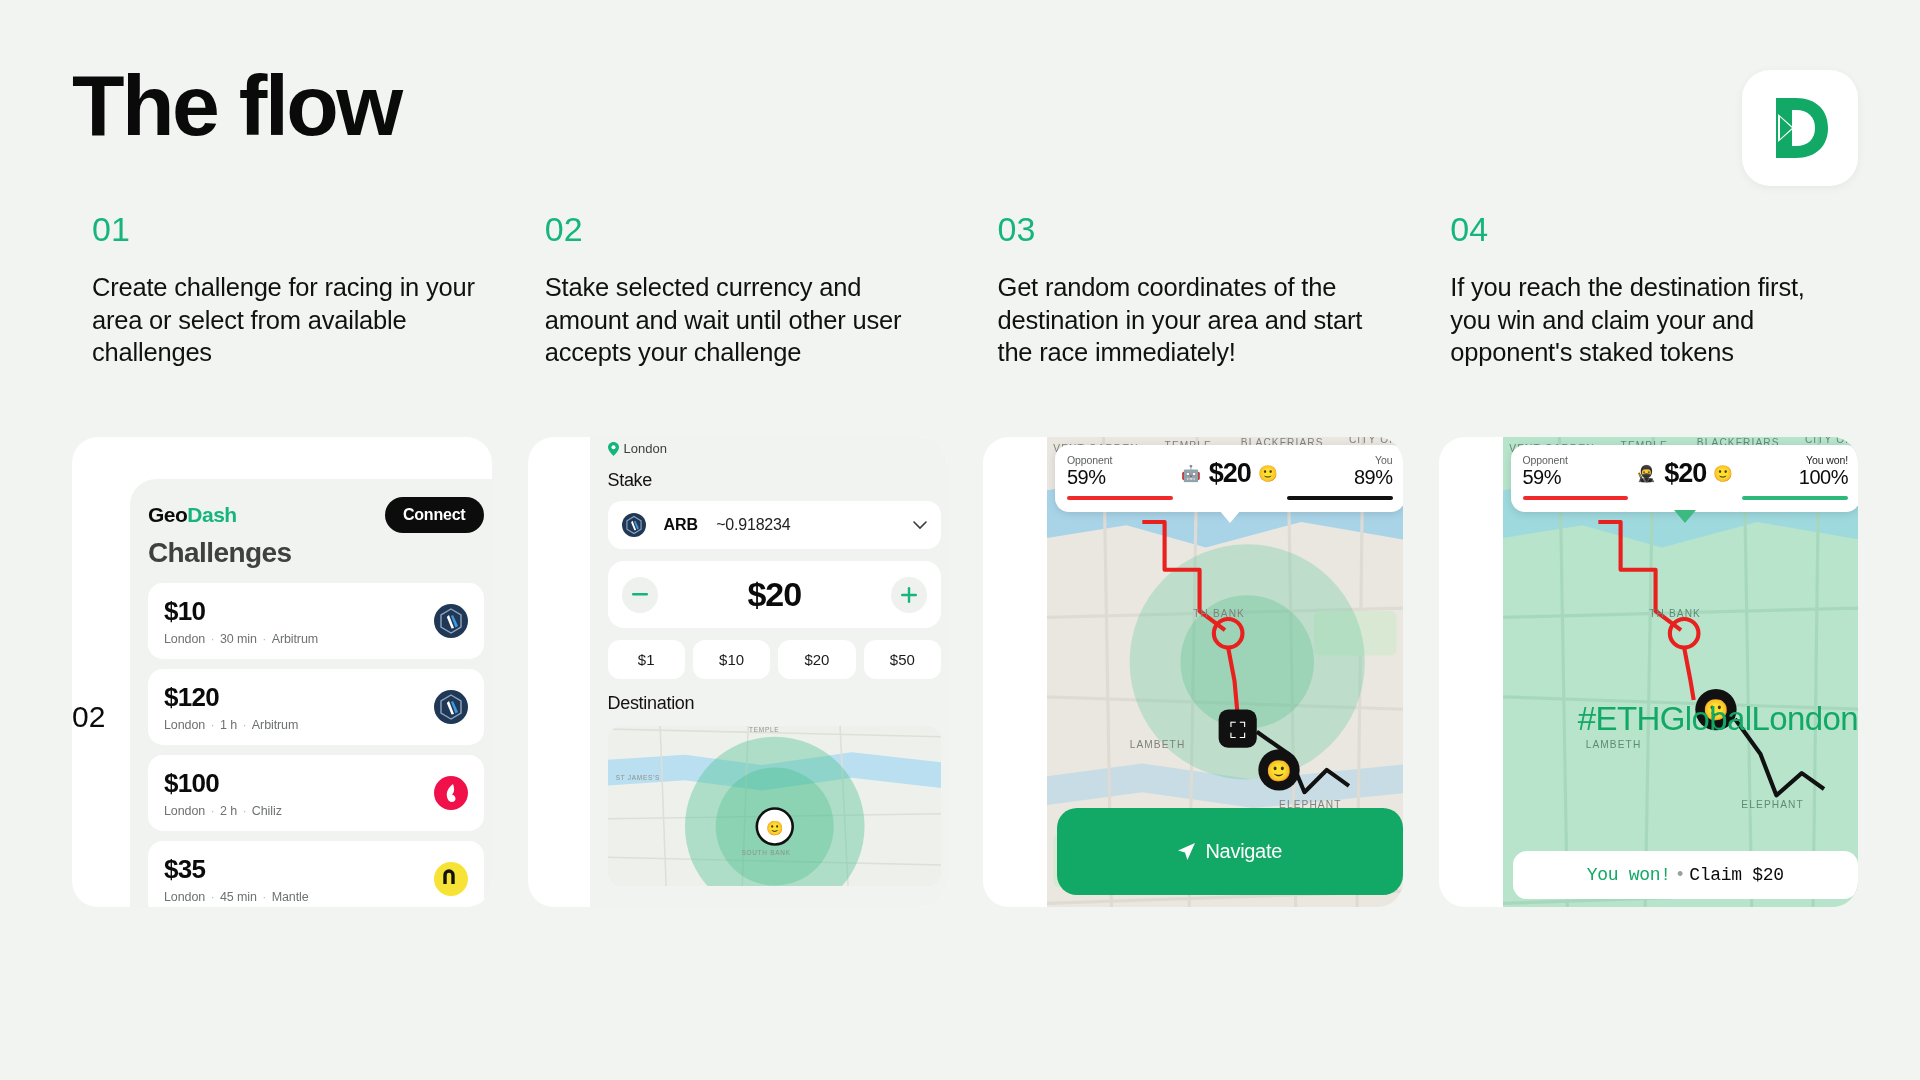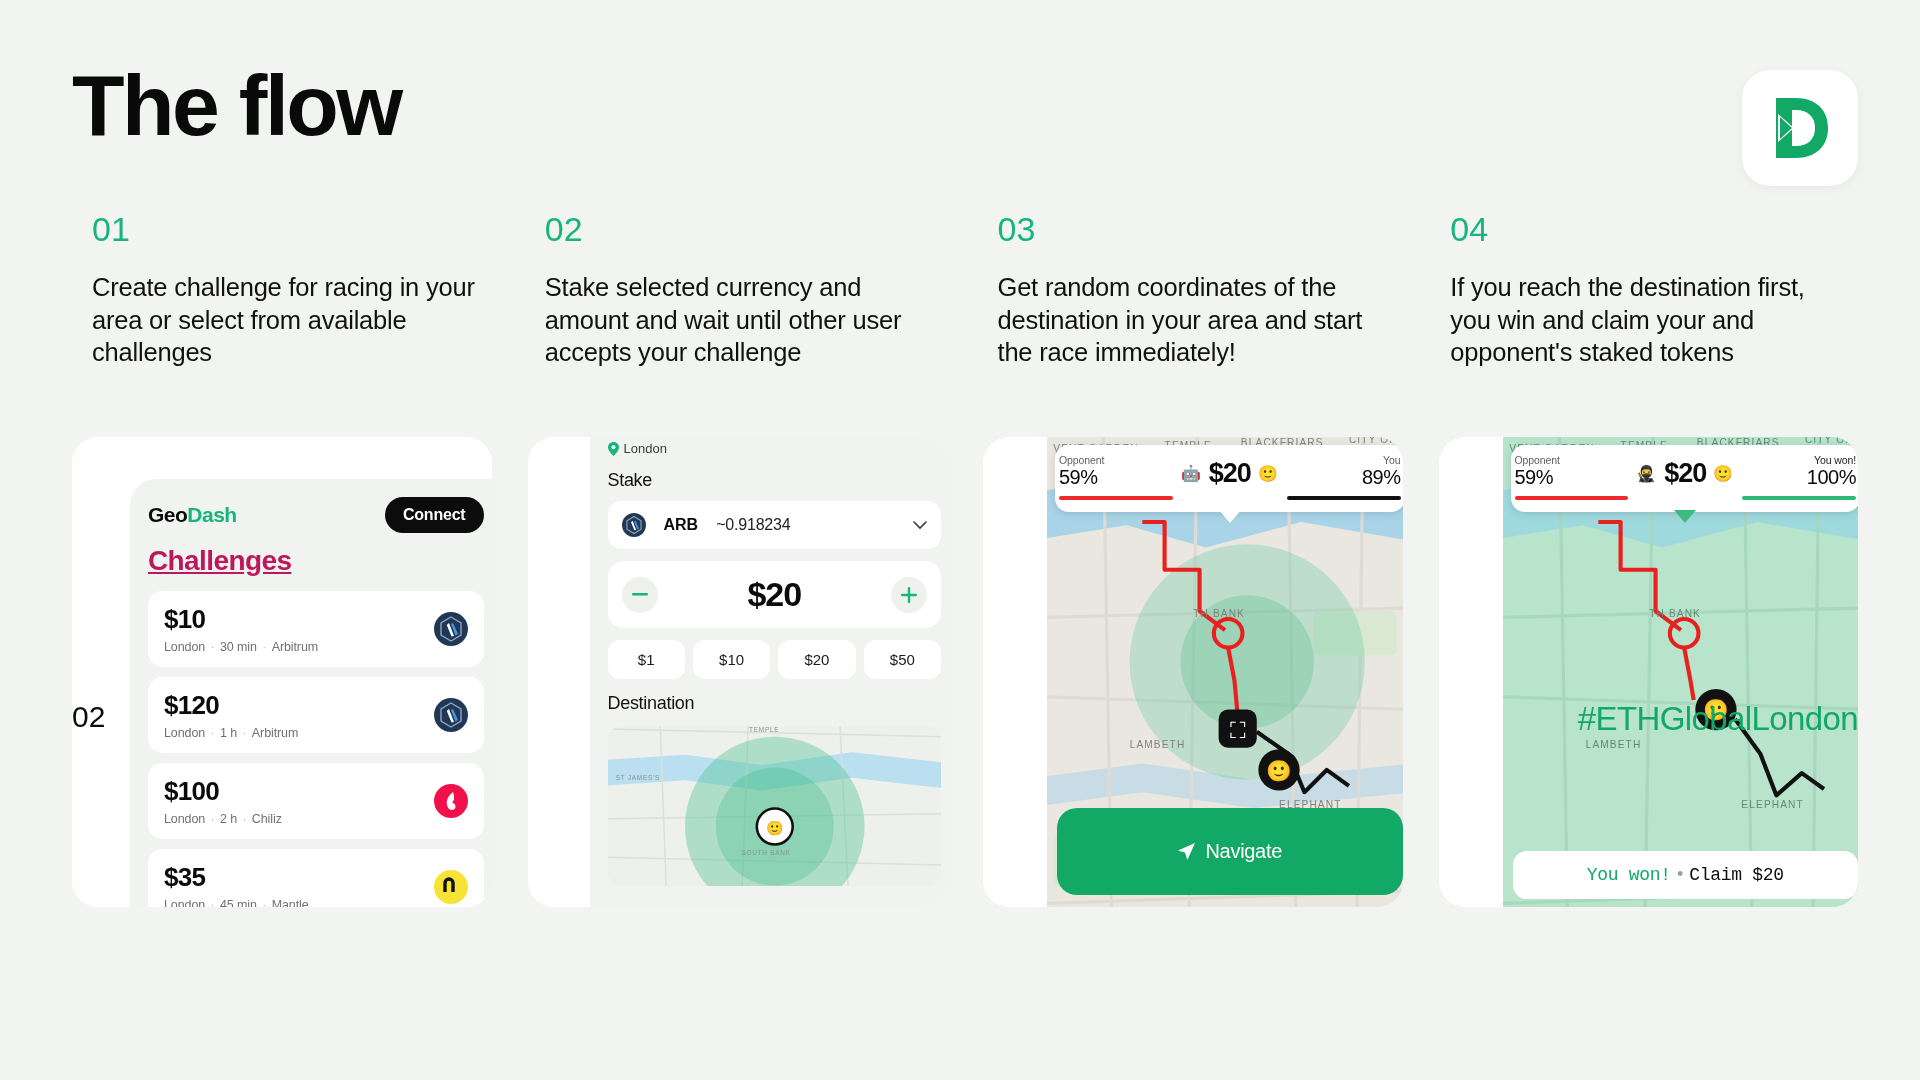--- a/index.html
+++ b/index.html
@@ -54,21 +54,21 @@
     background: #f1f3f1; border-radius: 26px 0 0 0; padding: 18px 18px 0 18px;
     overflow: hidden;
   }
   .p1-top { display: flex; align-items: center; justify-content: space-between; }
   .brand { font-size: 21px; font-weight: 700; letter-spacing: -0.5px; color: #0b0b0b; }
   .brand .b-green { color: #16b57e; }
   .connect-btn {
     background: #0c0c0c; color: #fff; font-size: 16px; font-weight: 700;
     padding: 9px 18px; border-radius: 20px; letter-spacing: -0.2px;
   }
-  .p1-h1 { font-size: 28px; font-weight: 700; color: #be185d; margin: 12px 0 14px; letter-spacing: -0.6px; text-decoration: underline; }
+  .p1-h1 { font-size: 28px; font-weight: 700; color: #404040; margin: 4px 0 14px; letter-spacing: -0.6px; }
   .ch-item {
     background: #fff; border-radius: 15px; padding: 13px 16px; margin-bottom: 10px;
     display: flex; align-items: center; justify-content: space-between;
   }
   .ch-amount { font-size: 26px; font-weight: 700; color: #0b0b0b; letter-spacing: -0.7px; }
   .ch-meta { font-size: 12.5px; color: #6e7270; margin-top: 5px; letter-spacing: -0.1px; }
   .ch-meta .dot { color: #b9bdbb; padding: 0 2px; }
   .token { width: 34px; height: 34px; border-radius: 50%; flex: 0 0 34px; }
 
   
@@ -105,21 +105,21 @@
   }
 
   
   .pmap {
     position: absolute; left: 64px; top: -14px; right: -10px; bottom: -16px;
     overflow: hidden; background: #e9e6df;
   }
   .pmap.won { background: #bfe6cf; }
   .hud {
     position: absolute; left: 8px; right: 8px; top: 22px;
-    background: #fff; border-radius: 14px; padding: 9px 4px 12px;
+    background: #fff; border-radius: 14px; padding: 9px 12px 12px;
     display: flex; align-items: flex-start; gap: 6px; z-index: 6;
     box-shadow: 0 2px 8px rgba(0,0,0,0.12);
   }
   .hud-side { flex: 1; }
   .hud-side.right { text-align: right; }
   .hud-cap { font-size: 10.5px; color: #5d615f; letter-spacing: -0.1px; }
   .hud-cap.win { color: #1b1b1b; }
   .hud-pct { font-size: 20px; font-weight: 500; color: #0b0b0b; letter-spacing: -0.5px; line-height: 1.15; }
   .hud-center { display: flex; align-items: center; gap: 5px; padding-top: 4px; }
   .hud-amt { font-size: 27px; font-weight: 700; color: #0b0b0b; letter-spacing: -1px; }

